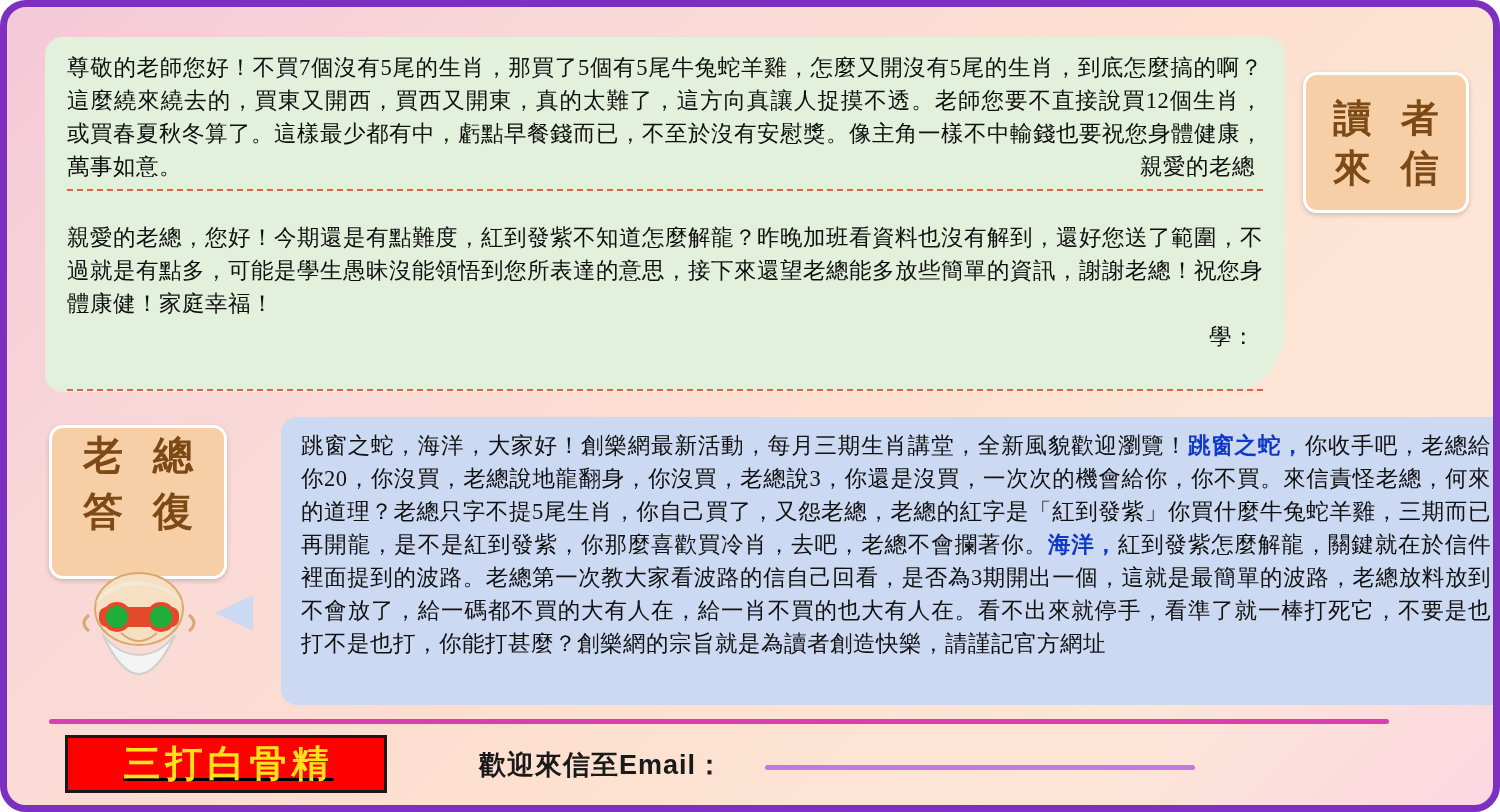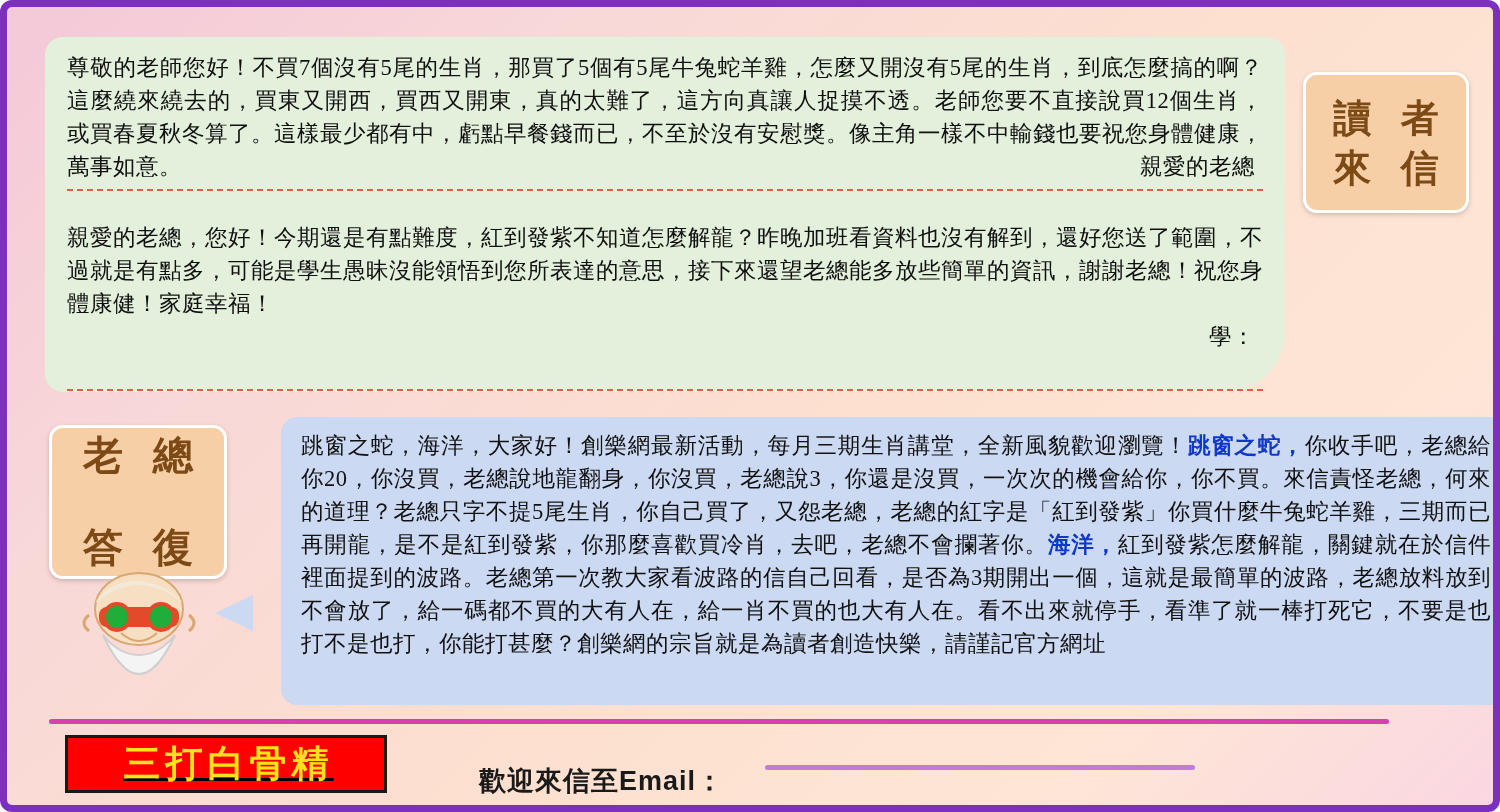--- a/index.html
+++ b/index.html
@@ -10,21 +10,21 @@
   body {
     font-family: "Liberation Serif", "DejaVu Serif", serif;
   }
   #page {
     position: relative;
     width: 1500px;
     height: 812px;
     box-sizing: border-box;
     background: linear-gradient(135deg, #f4c8d8 0%, #f8d8d8 25%, #fde0cf 55%, #fde6d6 80%, #fbd7e2 100%);
     border: 7px solid #7d2fbf;
-    border-radius: 12px;
+    border-radius: 26px;
     overflow: hidden;
   }
   
   #reader-panel {
     position: absolute;
     left: 38px;
     top: 30px;
     width: 1240px;
     height: 355px;
     background: #e3f0dc;
@@ -85,21 +85,21 @@
     top: 418px;
     width: 172px;
     height: 148px;
     background: #f7cfa7;
     border: 3px solid #ffffff;
     border-radius: 14px;
     box-shadow: 0 2px 5px rgba(0,0,0,0.18);
     display: flex;
     flex-direction: column;
     align-items: center;
-    justify-content: space-between;
+    justify-content: flex-start;
     color: #7d4a16;
     font-size: 40px;
     line-height: 56px;
     letter-spacing: 10px;
     text-indent: 10px;
     font-weight: 700;
   }
   
   #boss-bubble {
     position: absolute;
@@ -166,21 +166,20 @@
   }
   #email-label {
     position: absolute;
     left: 472px;
     top: 740px;
     font-size: 27px;
     font-weight: 700;
     color: #1a1a1a;
     font-family: "Liberation Sans", sans-serif;
     letter-spacing: 1px;
-    margin-top: 16px;
   }
   #email-line {
     position: absolute;
     left: 758px;
     top: 758px;
     width: 430px;
     height: 5px;
     background: #c07ae0;
     border-radius: 3px;
   }

